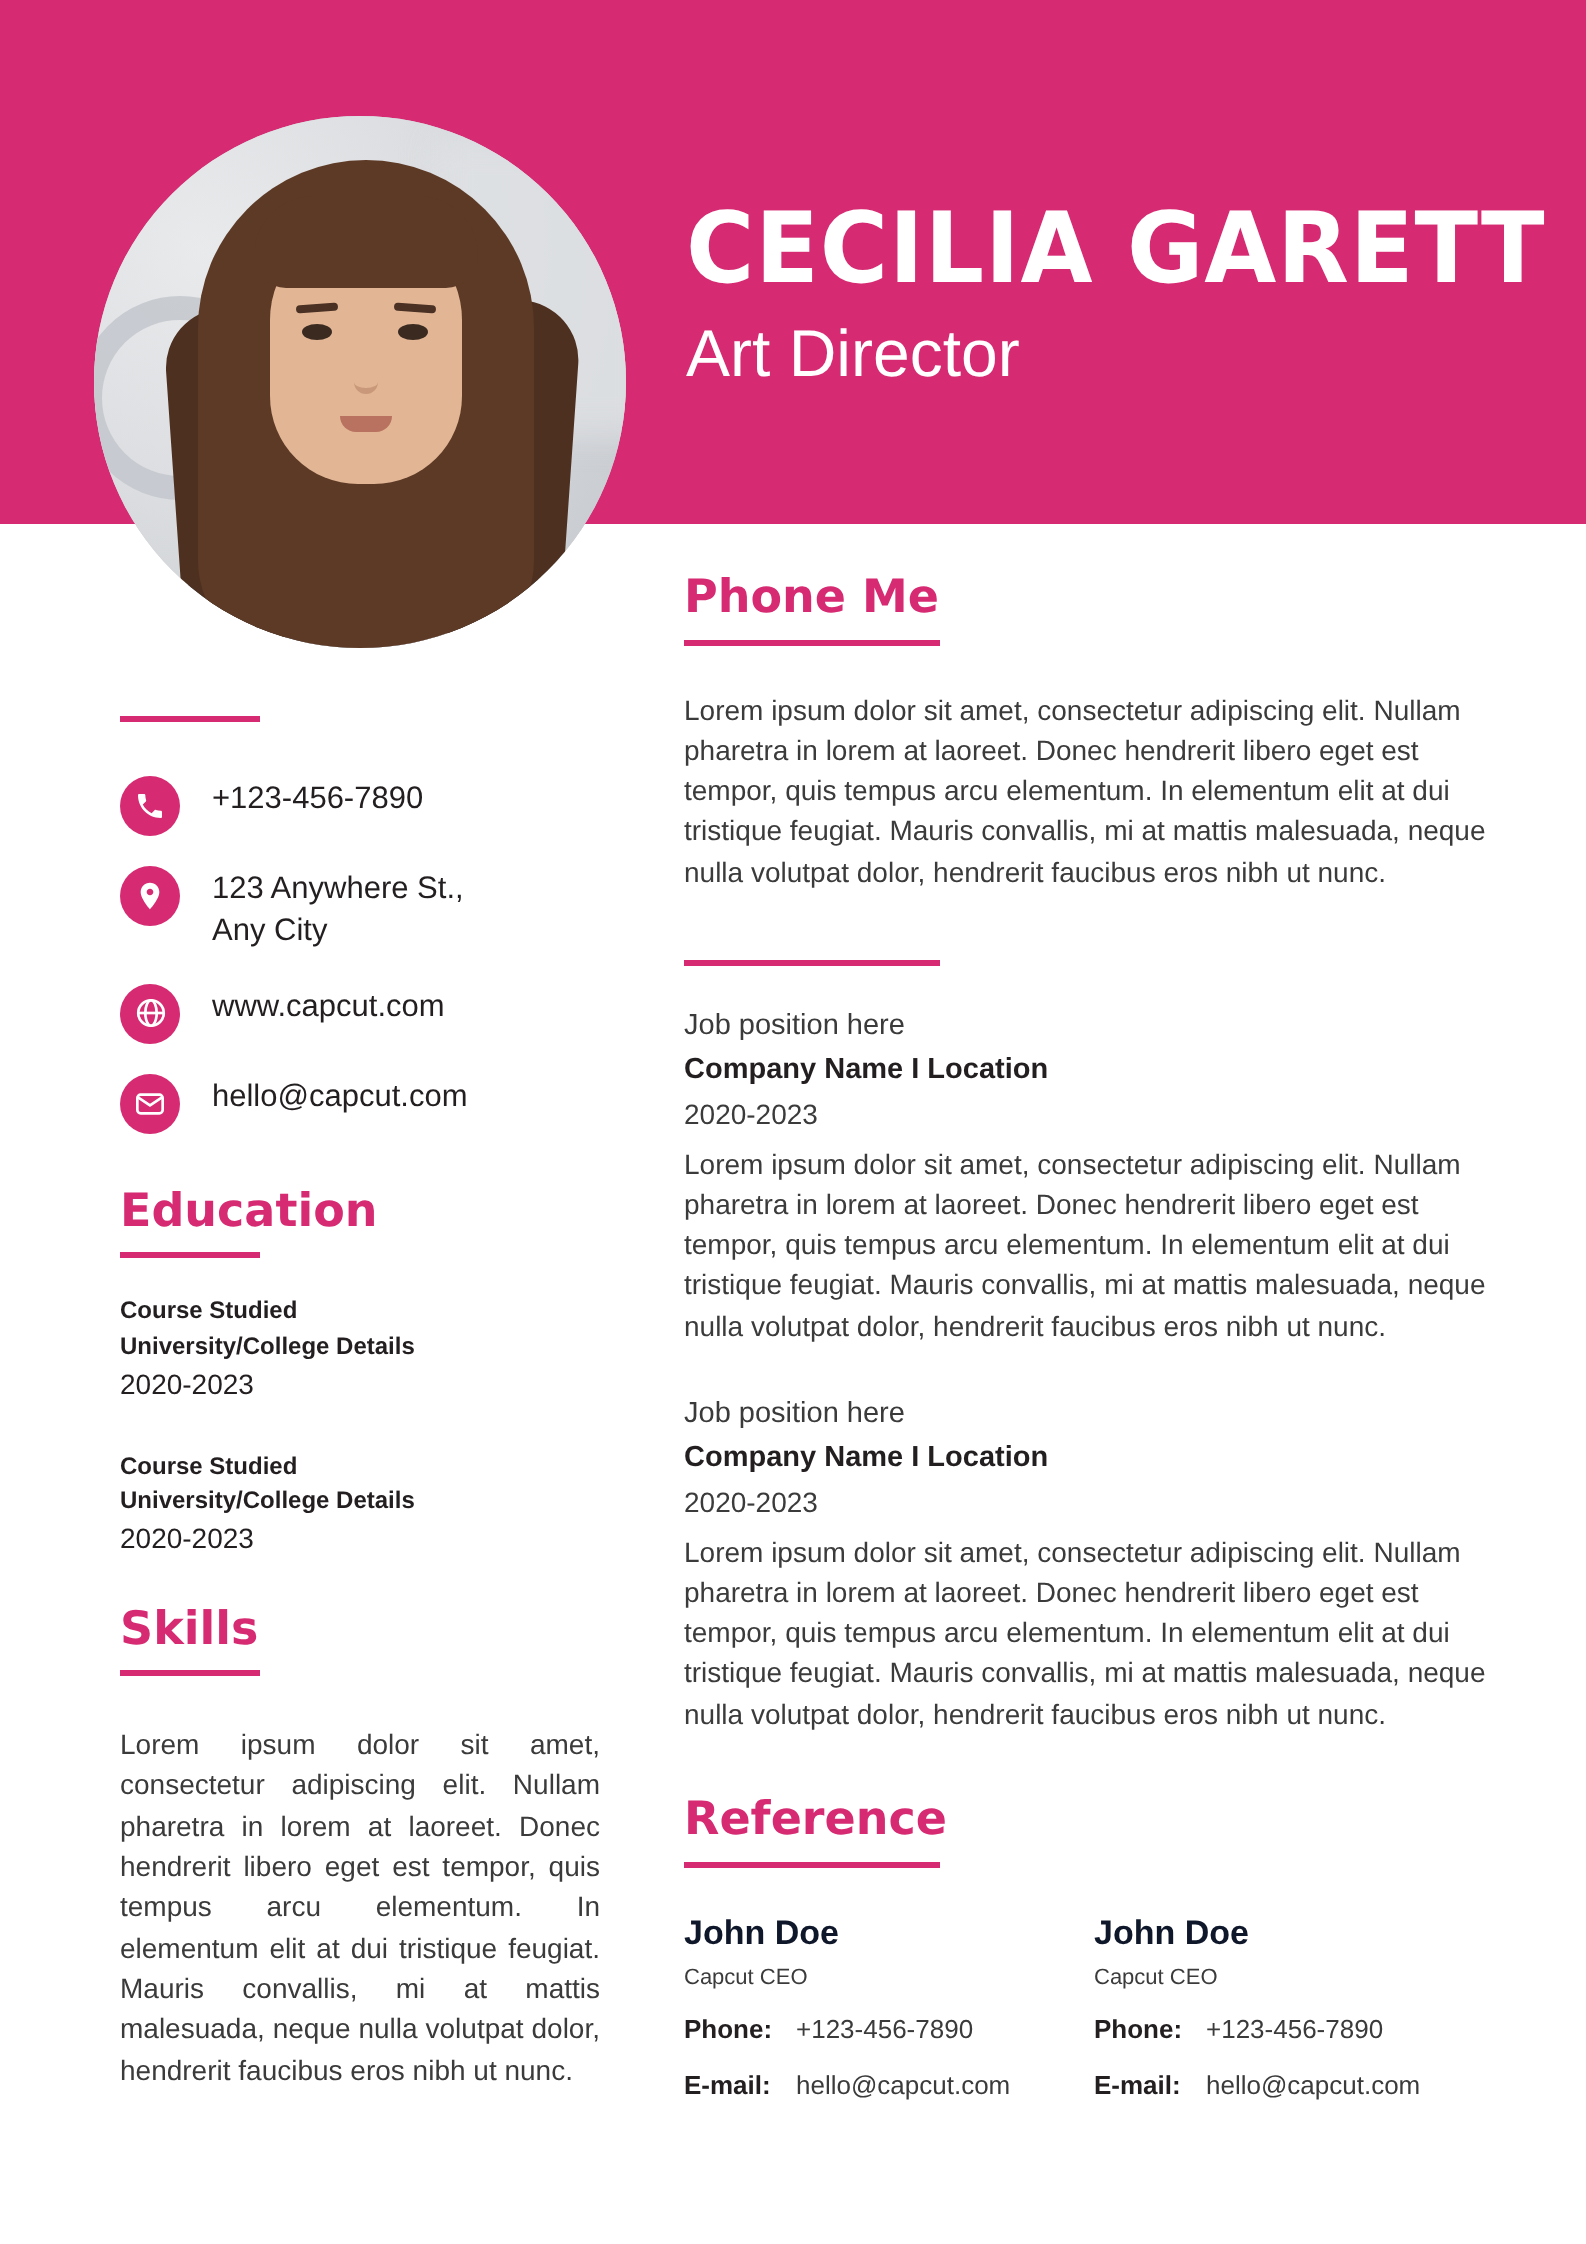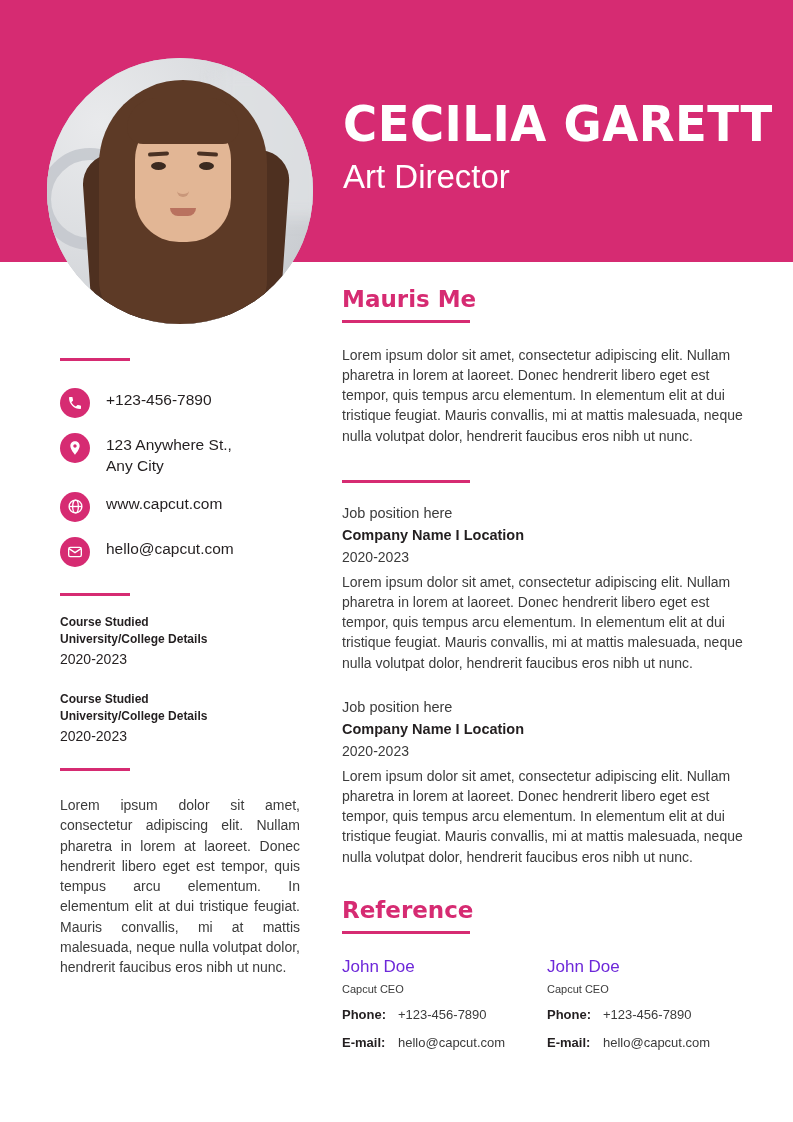--- a/index.html
+++ b/index.html
@@ -321,22 +321,22 @@
   
   .ref-row {
     display: flex;
     margin-top: 22px;
   }
   .ref-card {
     width: 205px;
   }
   .ref-name {
     font-size: 17px;
-    font-weight: normal;
-    color: #6d28d9;
+    font-weight: bold;
+    color: #0f172a;
     line-height: 1.3;
   }
   .ref-role {
     font-size: 11px;
     color: #3b3b3b;
     margin-top: 4px;
     line-height: 1.3;
   }
   .ref-line {
     display: flex;
@@ -426,47 +426,49 @@
             <path d="M3 7l9 6 9-6"></path>
           </svg>
         </span>
         <span class="c-text">hello@capcut.com</span>
       </div>
 
     </div>
   </div>
 
   <div style="margin-top:26px">
+    <div class="sec-title">Education</div>
     <div class="sec-rule"></div>
 
     <div class="edu-block">
       <div class="edu-item">
         <div class="edu-line">Course Studied</div>
         <div class="edu-line">University/College Details</div>
         <div class="edu-date">2020-2023</div>
       </div>
       <div class="edu-item" style="margin-top:22px">
         <div class="edu-line">Course Studied</div>
         <div class="edu-line">University/College Details</div>
         <div class="edu-date">2020-2023</div>
       </div>
     </div>
   </div>
 
   <div style="margin-top:22px">
+    <div class="sec-title">Skills</div>
     <div class="sec-rule"></div>
     <div class="skills-body">Lorem ipsum dolor sit amet, consectetur adipiscing elit. Nullam pharetra in lorem at laoreet. Donec hendrerit libero eget est tempor, quis tempus arcu elementum. In elementum elit at dui tristique feugiat. Mauris convallis, mi at mattis malesuada, neque nulla volutpat dolor, hendrerit faucibus eros nibh ut nunc.</div>
   </div>
 
 </div>
 
 <div class="right-col">
 
   <div class="r-sec">
-    <div class="sec-title">Mauris Me</div>
+    <div class="sec-title">Phone Me</div>
     <div class="sec-rule wide"></div>
     <div class="about-body">Lorem ipsum dolor sit amet, consectetur adipiscing elit. Nullam pharetra in lorem at laoreet. Donec hendrerit libero eget est tempor, quis tempus arcu elementum. In elementum elit at dui tristique feugiat. Mauris convallis, mi at mattis malesuada, neque nulla volutpat dolor, hendrerit faucibus eros nibh ut nunc.</div>
   </div>
 
   <div class="r-sec" style="margin-top:34px">
     <div class="sec-rule wide"></div>
 
     <div class="exp-item">
       <div class="exp-pos">Job position here</div>
       <div class="exp-company">Company Name I Location</div>

